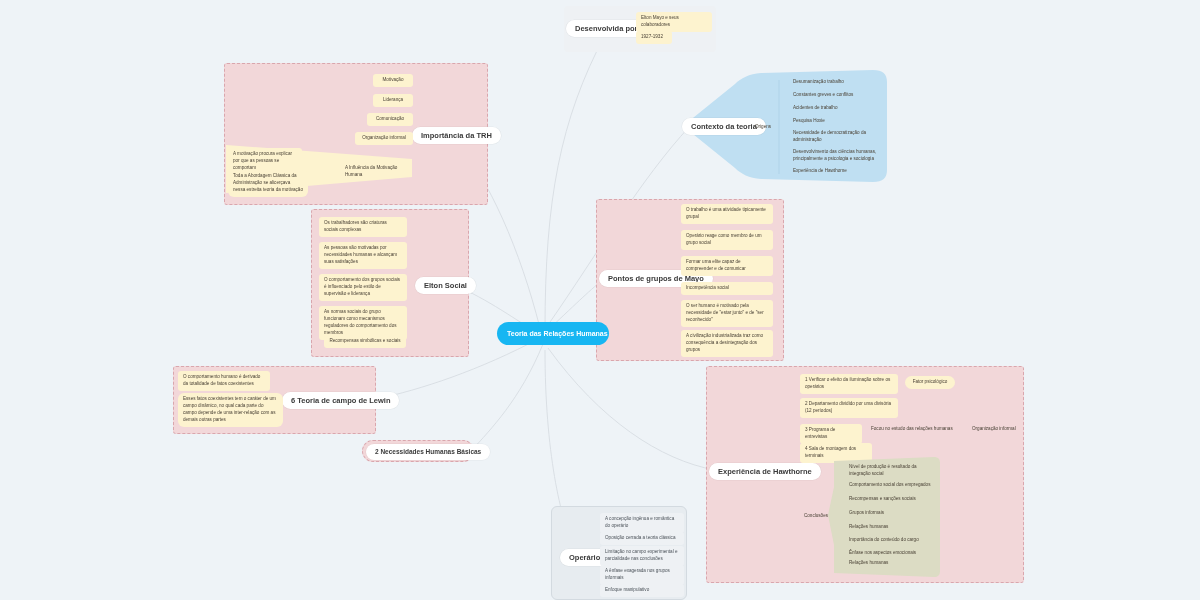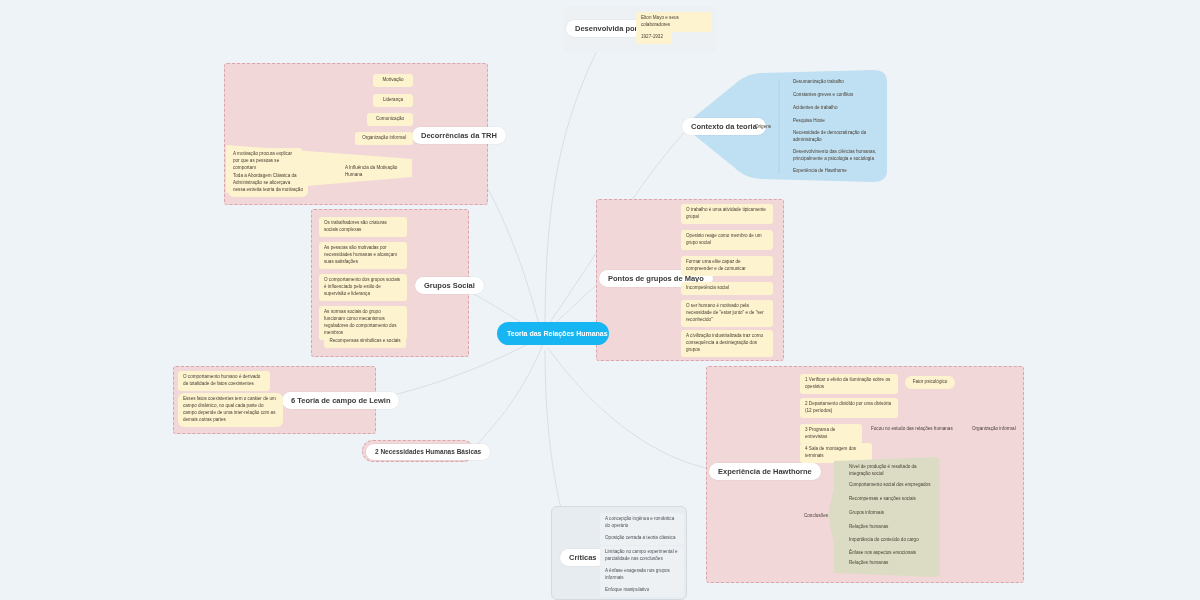--- a/index.html
+++ b/index.html
@@ -97,35 +97,35 @@
   <div class="sub-label" style="left:755px;top:124px;">Origens</div>
   <div class="plain" style="left:789px;top:77px;width:96px;">Desumanização trabalho</div>
   <div class="plain" style="left:789px;top:90px;width:96px;">Constantes greves e conflitos</div>
   <div class="plain" style="left:789px;top:103px;width:96px;">Acidentes de trabalho</div>
   <div class="plain" style="left:789px;top:116px;width:96px;">Pesquisa Hoxie</div>
   <div class="plain" style="left:789px;top:128px;width:96px;">Necessidade de democratização da administração</div>
   <div class="plain" style="left:789px;top:147px;width:96px;">Desenvolvimento das ciências humanas, principalmente a psicologia e sociologia</div>
   <div class="plain" style="left:789px;top:166px;width:96px;">Experiência de Hawthorne</div>
 
   <div class="group g-pink" style="left:224px;top:63px;width:264px;height:142px;"></div>
-  <div class="pill" style="left:412px;top:127px;">Decorrências da TRH</div>
+  <div class="pill" style="left:412px;top:127px;">Importância da TRH</div>
   <div class="leaf leaf-yellow" style="left:373px;top:74px;width:40px;text-align:center;">Motivação</div>
   <div class="leaf leaf-yellow" style="left:373px;top:94px;width:40px;text-align:center;">Liderança</div>
   <div class="leaf leaf-yellow" style="left:367px;top:113px;width:46px;text-align:center;">Comunicação</div>
   <div class="leaf leaf-yellow" style="left:355px;top:132px;width:58px;text-align:center;">Organização informal</div>
 
   <svg class="blue-blob" style="left:226px;top:143px;width:186px;height:52px;" viewBox="0 0 186 52">
     <path d="M0,2 L186,16 L186,34 L0,50 Z" fill="#fdf3cf"></path>
   </svg>
   <div class="plain" style="left:341px;top:163px;width:70px;">A Influência da Motivação Humana</div>
   <div class="leaf leaf-yellow" style="left:228px;top:148px;width:74px;background:#fdf3cf;">A motivação procura explicar por que as pessoas se comportam</div>
   <div class="leaf leaf-yellow" style="left:228px;top:170px;width:80px;background:#fdf3cf;border-radius:6px;">Toda a Abordagem Clássica da Administração se alicerçava nessa estreita teoria da motivação</div>
 
   <div class="group g-pink2" style="left:311px;top:209px;width:158px;height:148px;"></div>
-  <div class="pill" style="left:415px;top:277px;">Grupos Social</div>
+  <div class="pill" style="left:415px;top:277px;">Elton Social</div>
   <div class="leaf leaf-yellow" style="left:319px;top:217px;width:88px;">Os trabalhadores são criaturas sociais complexas</div>
   <div class="leaf leaf-yellow" style="left:319px;top:242px;width:88px;">As pessoas são motivadas por necessidades humanas e alcançam suas satisfações</div>
   <div class="leaf leaf-yellow" style="left:319px;top:274px;width:88px;">O comportamento dos grupos sociais é influenciado pelo estilo de supervisão e liderança</div>
   <div class="leaf leaf-yellow" style="left:319px;top:306px;width:88px;">As normas sociais do grupo funcionam como mecanismos reguladores do comportamento dos membros</div>
   <div class="leaf leaf-yellow" style="left:324px;top:335px;width:82px;text-align:center;">Recompensas simbólicas e sociais</div>
 
   <div class="group g-pink2" style="left:596px;top:199px;width:188px;height:162px;"></div>
   <div class="pill" style="left:599px;top:270px;">Pontos de grupos de Mayo</div>
   <div class="leaf leaf-yellow" style="left:681px;top:204px;width:92px;">O trabalho é uma atividade tipicamente grupal</div>
   <div class="leaf leaf-yellow" style="left:681px;top:230px;width:92px;">Operário reage como membro de um grupo social</div>
@@ -163,21 +163,21 @@
   <div class="plain" style="left:845px;top:462px;width:88px;">Nível de produção é resultado da integração social</div>
   <div class="plain" style="left:845px;top:480px;width:88px;">Comportamento social dos empregados</div>
   <div class="plain" style="left:845px;top:494px;width:88px;">Recompensas e sanções sociais</div>
   <div class="plain" style="left:845px;top:508px;width:88px;">Grupos informais</div>
   <div class="plain" style="left:845px;top:522px;width:88px;">Relações humanas</div>
   <div class="plain" style="left:845px;top:535px;width:88px;">Importância do conteúdo do cargo</div>
   <div class="plain" style="left:845px;top:548px;width:88px;">Ênfase nos aspectos emocionais</div>
   <div class="plain" style="left:845px;top:558px;width:88px;">Relações humanas</div>
 
   <div class="group g-grey" style="left:551px;top:506px;width:136px;height:94px;"></div>
-  <div class="pill" style="left:560px;top:549px;background:#ffffff;">Críticas</div>
+  <div class="pill" style="left:560px;top:549px;background:#ffffff;">Operário</div>
   <div class="leaf leaf-grey" style="left:600px;top:513px;width:84px;">A concepção ingênua e romântica do operário</div>
   <div class="leaf leaf-grey" style="left:600px;top:532px;width:84px;">Oposição cerrada a teoria clássica</div>
   <div class="leaf leaf-grey" style="left:600px;top:546px;width:84px;">Limitação no campo experimental e parcialidade nas conclusões</div>
   <div class="leaf leaf-grey" style="left:600px;top:565px;width:84px;">A ênfase exagerada nos grupos informais</div>
   <div class="leaf leaf-grey" style="left:600px;top:584px;width:84px;">Enfoque manipulativo</div>
 
   <div class="central" style="left:497px;top:322px;width:92px;">Teoria das Relações Humanas</div>
 
 </div>
 

